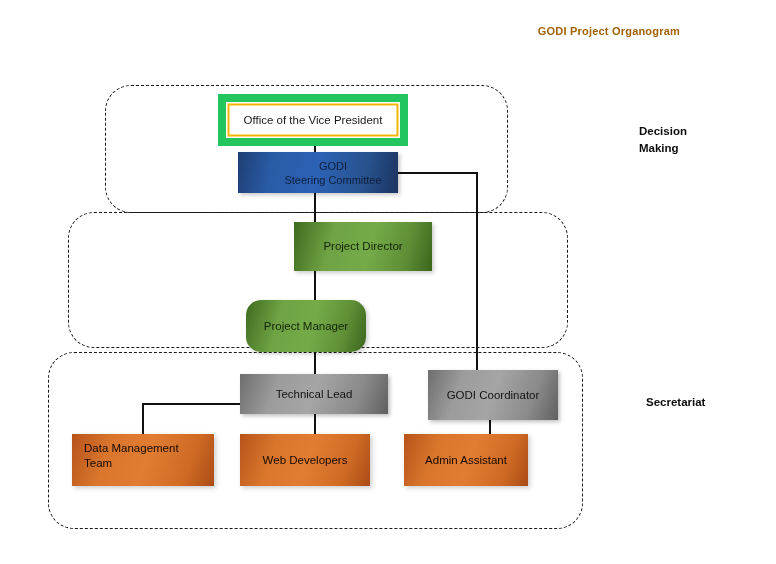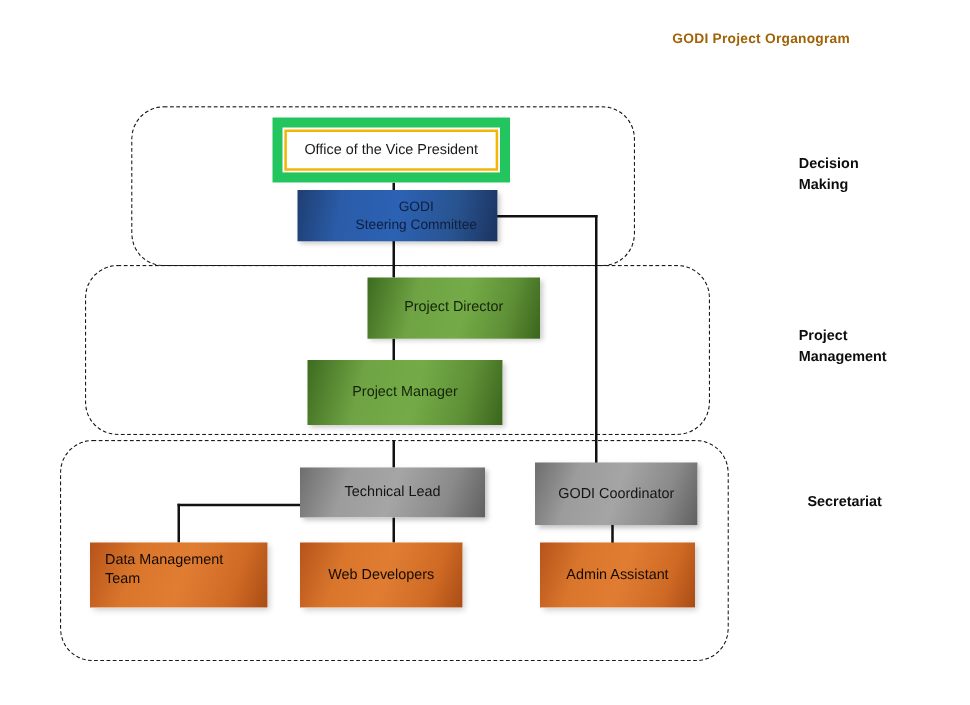--- a/index.html
+++ b/index.html
@@ -121,21 +121,21 @@
     padding-left: 30px;
   }
 
   
   .node-green {
     background: linear-gradient(105deg, #3E6B1F 0%, #6FA344 28%, #74AB47 55%, #5E8F36 80%, #3A651C 100%);
     color: #14240a;
     box-shadow: 2px 2px 4px rgba(0,0,0,0.2);
   }
   #node-pd { left: 246px; top: 222px; width: 138px; height: 49px; margin-left: 48px; }
-  #node-pm { left: 246px; top: 288px; width: 156px; height: 52px; }
+  #node-pm { left: 246px; top: 300px; width: 120px; height: 52px; border-radius: 15px; }
 
   
   .node-gray {
     background: linear-gradient(110deg, #6E6E6E 0%, #9C9C9C 25%, #A5A5A5 50%, #8A8A8A 78%, #606060 100%);
     color: #141414;
     box-shadow: 2px 2px 4px rgba(0,0,0,0.25);
   }
   #node-tl { left: 240px; top: 374px; width: 148px; height: 40px; }
   #node-gc { left: 428px; top: 370px; width: 130px; height: 50px; }
 
@@ -147,21 +147,21 @@
   }
   #node-dm {
     left: 72px; top: 434px; width: 142px; height: 52px;
     justify-content: flex-start;
     text-align: left;
     padding-left: 12px;
     align-items: flex-start;
     padding-top: 7px;
   }
   #node-wd { left: 240px; top: 434px; width: 130px; height: 52px; }
-  #node-aa { left: 432px; top: 434px; width: 124px; height: 52px; }
+  #node-aa { left: 404px; top: 434px; width: 124px; height: 52px; }
 </style>
 </head>
 <body>
 
 <div id="canvas">
 
   <div id="chart-title">GODI Project Organogram</div>
 
   <div class="region" id="region-decision"></div>
   <div class="region" id="region-pm"></div>
@@ -185,17 +185,15 @@
   <div class="node node-green" id="node-pm">Project Manager</div>
   <div class="node node-gray" id="node-tl">Technical Lead</div>
   <div class="node node-gray" id="node-gc">GODI Coordinator</div>
   <div class="node node-orange" id="node-dm">Data Management
 Team</div>
   <div class="node node-orange" id="node-wd">Web Developers</div>
   <div class="node node-orange" id="node-aa">Admin Assistant</div>
 
   <div class="region-label" id="label-decision">Decision
 Making</div>
-  <div class="region-label" id="label-pm">Project
-Management</div>
   <div class="region-label" id="label-secretariat">Secretariat</div>
 
 </div>
 
 </body></html>

